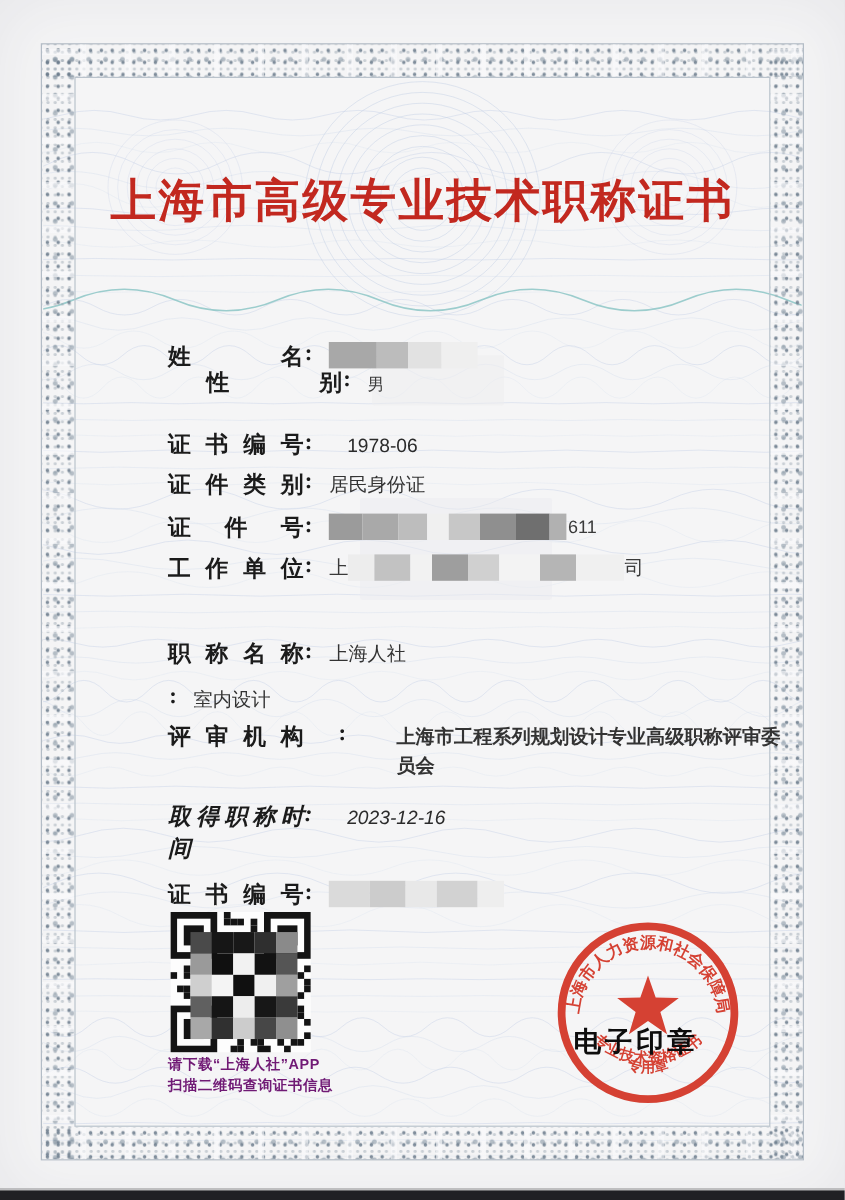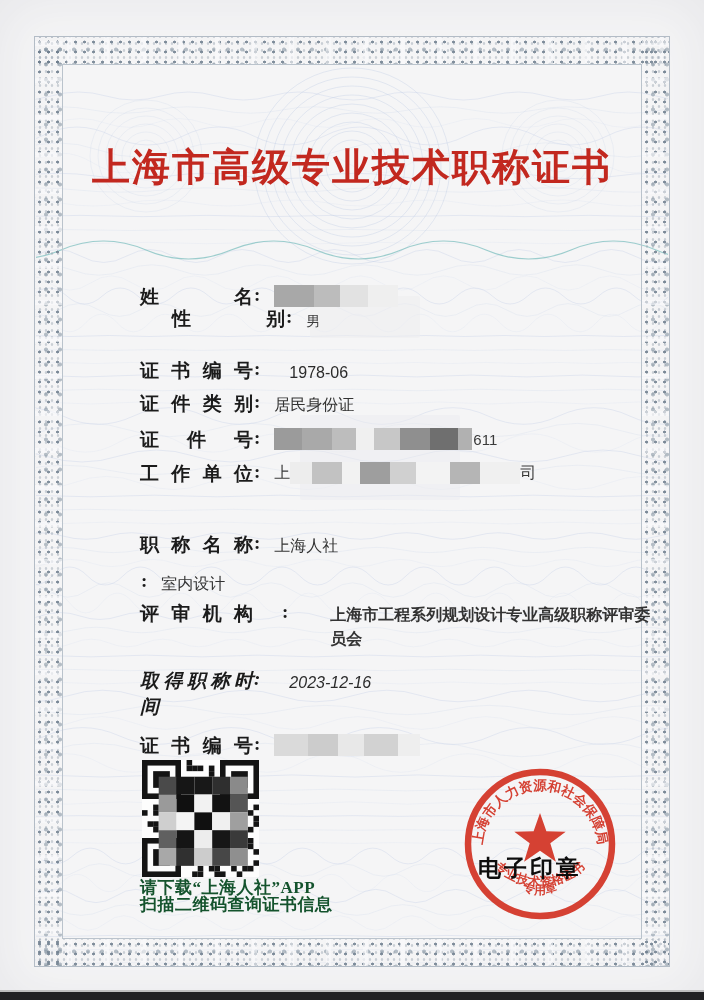--- a/index.html
+++ b/index.html
@@ -48,21 +48,21 @@
   .val.num{font-family:"Liberation Sans", sans-serif;font-size:16px;color:#2b2b2b;padding-top:3px;margin-left:29px;}
   .val.small{font-size:14px;color:#3b3b3b;padding-top:4px;}
   .val.wrap{max-width:332px;font-weight:bold;}
   .pxrow{display:flex;align-items:center;margin-left:14px;padding-top:1px;}
   .px{display:inline-block;height:22px;}
   .pxtext{font-family:"Liberation Sans", sans-serif;font-size:15px;color:#3a3a3a;margin-left:1px;}
   .pxkai{font-family:"Liberation Serif", serif;font-size:16px;color:#3a3a3a;}
   
   .qr{position:absolute;left:142px;top:760px;width:117px;height:117px;z-index:3;}
   .qr-caption{position:absolute;left:140px;top:879px;z-index:3;
-      font-weight:bold;font-size:17px;line-height:17px;color:#14532d;letter-spacing:.5px;font-family:Liberation Serif, serif;}
+      font-weight:bold;font-size:12px;line-height:17px;color:#701a75;letter-spacing:.5px;}
   
   .seal{position:absolute;left:460px;top:764px;width:160px;height:160px;z-index:3;opacity:.95;}
   .seal text{font-family:"Liberation Serif", serif;font-weight:bold;fill:#d43829;}
   .eseal{position:absolute;left:478px;top:853px;z-index:4;font-weight:bold;
          font-size:23px;letter-spacing:3px;color:#0d0d0d;}
   
   .photo-edge-line{position:absolute;left:0;right:0;bottom:8px;height:2px;background:#8d8d90;opacity:.5;z-index:5;}
   .photo-edge{position:absolute;left:0;right:0;bottom:0;height:8px;background:#202024;z-index:5;}
 </style>
 </head>

